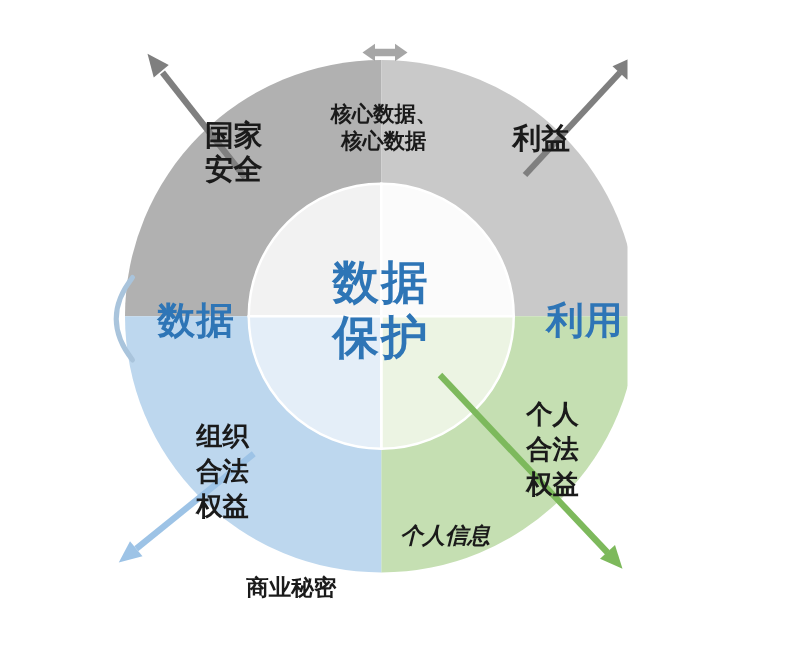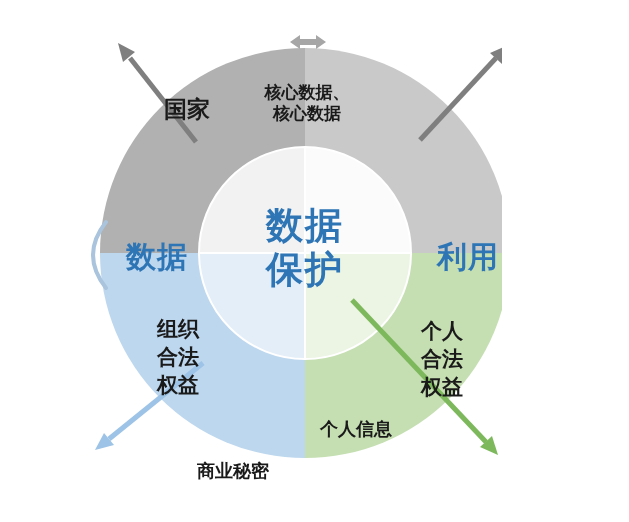--- a/index.html
+++ b/index.html
@@ -9,21 +9,21 @@
   .stage { position:relative; width:502px; height:522px; background:#ffffff; overflow:hidden; }
   .stage svg { position:absolute; left:0; top:0; }
   .label { position:absolute; text-align:center; font-weight:bold; color:#1a1a1a; }
   .label span { display:block; }
   .quad-label-top { font-size:23px; line-height:27px; }
   .quad-label-bottom { font-size:21px; line-height:28px; }
   .top-annotation { font-size:17px; line-height:21px;text-align:center; }
   .center-title { font-size:37px; line-height:44px; color:#2e75b6; letter-spacing:2px; }
   .side-label { font-size:30px; line-height:34px; color:#2e75b6; letter-spacing:1px; }
   .note { font-size:18px; line-height:24px; }
-  .note-left-align { text-align:center; }
+  .note-left-align { text-align:center;font-style:italic; }
 </style>
 </head>
 <body>
 
 <div class="stage">
 
   <svg width="629" height="522" viewBox="0 0 629 522">
 
     <g>
       <path d="M305,253 L100,253 A205,205 0 0 1 305,48 Z" fill="#b1b1b1"></path>
@@ -61,44 +61,46 @@
       <polygon points="290,42 300,35 300,49" fill="#a6a6a6"></polygon>
       <polygon points="326,42 316,35 316,49" fill="#a6a6a6"></polygon>
     </g>
 
     <path d="M 106,222 Q 80,255 106,288" fill="none" stroke-width="4" stroke-linecap="round" stroke="#a9c4dc"></path>
     <path d="M 514,222 Q 540,255 514,288" fill="none" stroke-width="4" stroke-linecap="round" stroke="#a9c4dc"></path>
   </svg>
 
   <div class="label quad-label-top" style="left:137px; top:96px; width:100px;">
     <span>国家</span>
+    <span>安全</span>
   </div>
 
   <div class="label top-annotation" style="left:237px; top:82px; width:140px;">
     <span>核心数据、</span>
     <span>核心数据</span>
   </div>
 
   <div class="label quad-label-top" style="left:383px; top:98px; width:100px;">
+    <span>利益</span>
   </div>
 
   <div class="label center-title" style="left:230px; top:204px; width:150px;">
     <span>数据</span>
     <span>保护</span>
   </div>
 
   <div class="label side-label" style="left:107px; top:240px; width:100px;">
     <span>数据</span>
   </div>
 
   <div class="label side-label" style="left:418px; top:240px; width:100px;">
     <span>利用</span>
   </div>
 
-  <div class="label quad-label-bottom" style="left:130px; top:315px; width:96px;text-align:center;">
+  <div class="label quad-label-bottom" style="left:130px; top:335px; width:96px;text-align:center;">
     <span>组织</span>
     <span>合法</span>
     <span>权益</span>
   </div>
 
   <div class="label quad-label-bottom" style="left:394px; top:317px; width:96px;">
     <span>个人</span>
     <span>合法</span>
     <span>权益</span>
   </div>

